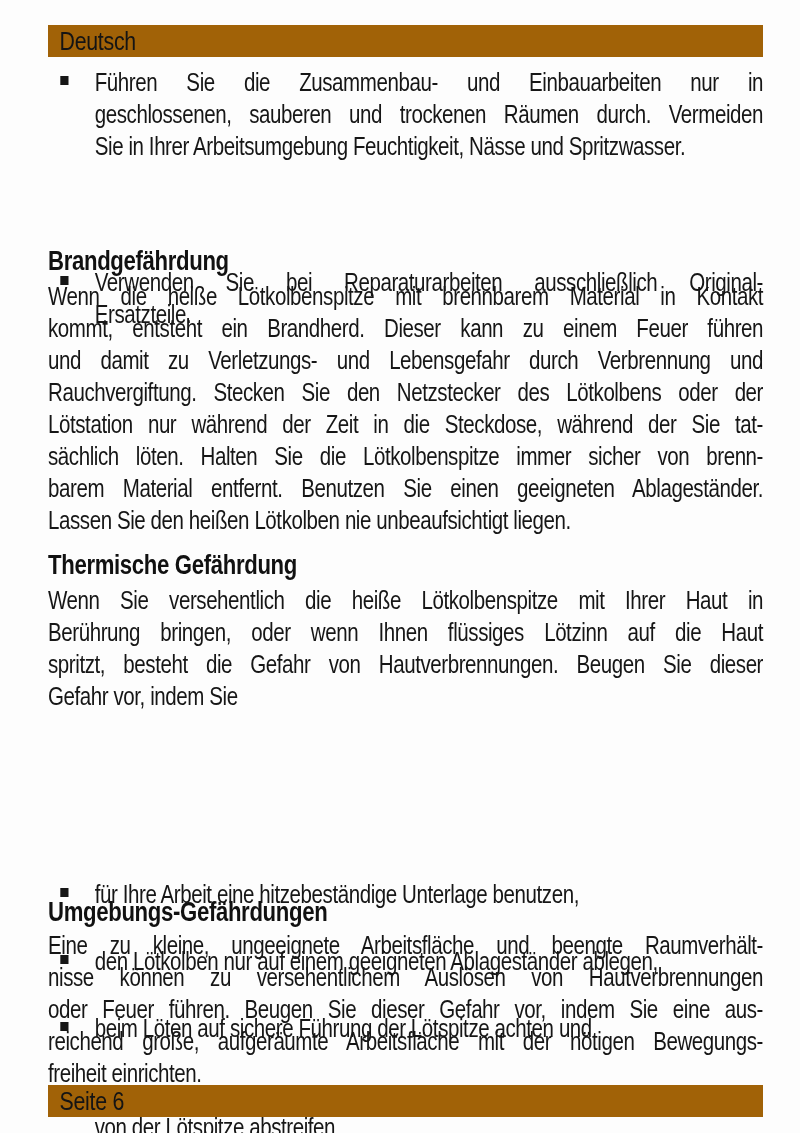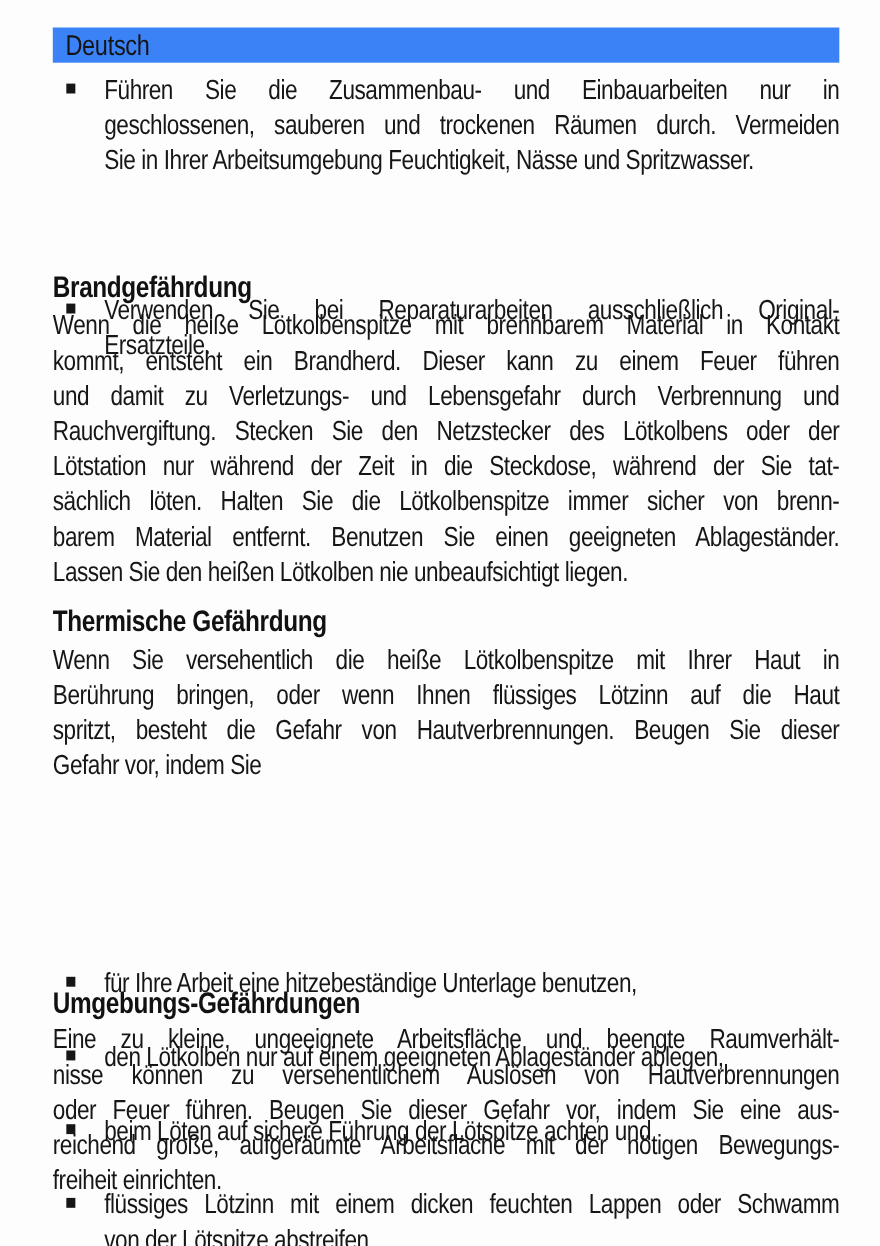--- a/index.html
+++ b/index.html
@@ -19,21 +19,21 @@
     width: 800px;
     height: 1133px;
     background: #fdfdfd;
   }
   
   .bar {
     position: absolute;
     left: 48px;
     width: 715px;
     height: 32px;
-    background: #3b82f6;
+    background: #a16207;
   }
   .bar-top { top: 25px; }
   .bar-bottom { top: 1085px; }
   .bar-label {
     width: 872px;
     transform: scaleX(0.82);
     transform-origin: 0 0;
     line-height: 32px;
     font-size: 26px;
     padding-left: 14px;
@@ -165,14 +165,17 @@
   <div class="tblock heading" style="top:895px;">Umgebungs-Gefährdungen</div>
 
   <div class="tblock" style="top:929px;">
       <div class="tline just">Eine zu kleine, ungeeignete Arbeitsfläche und beengte Raumverhält-</div>
       <div class="tline just">nisse können zu versehentlichem Auslösen von Hautverbrennungen</div>
       <div class="tline just">oder Feuer führen. Beugen Sie dieser Gefahr vor, indem Sie eine aus-</div>
       <div class="tline just">reichend große, aufgeräumte Arbeitsfläche mit der nötigen Bewegungs-</div>
       <div class="tline">freiheit einrichten.</div>
     </div>
 
+  <div class="bar bar-bottom">
+    <div class="bar-label">Seite 6</div>
+  </div>
 
 </div>
 
 </body></html>

